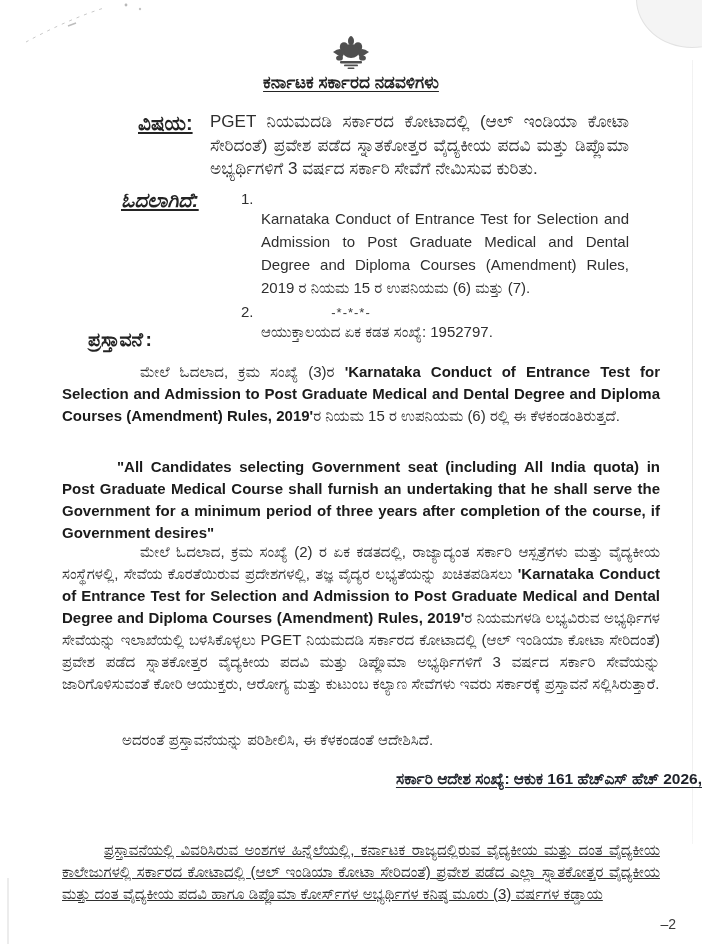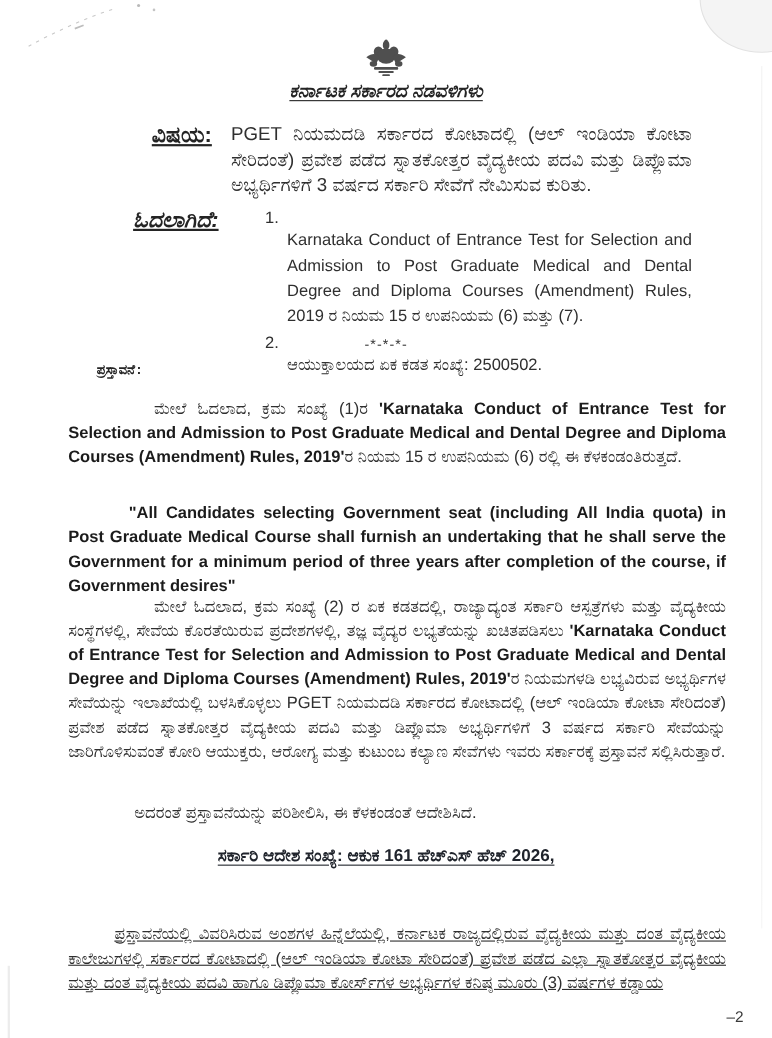--- a/index.html
+++ b/index.html
@@ -23,21 +23,21 @@
     background:linear-gradient(#f3f3f3,#e4e4e4 30%,#e7e7e7 70%,#f5f5f5);
   }
   .edge-bottom-left{
     position:absolute;left:7px;bottom:0;height:66px;width:2px;background:#ececec;
   }
   
   .emblem{position:absolute;top:34px;left:50%;transform:translateX(-50%);}
   .doc-title{
     position:absolute;top:73px;left:0;right:0;text-align:center;
     font-size:17px;font-weight:700;color:#242424;
-    text-decoration:underline;text-underline-offset:3px;font-style:italic;
+    text-decoration:underline;text-underline-offset:3px;
   }
   
   .lbl{
     position:absolute;font-size:20px;font-weight:700;color:#242424;
     text-decoration:underline;text-underline-offset:2px;
   }
   .subject-label{left:138px;top:112px;}
   .subject-text{
     position:absolute;left:210px;top:110px;width:419px;
     font-size:17px;line-height:23.5px;text-align:justify;
@@ -48,34 +48,34 @@
   .read-num{flex:0 0 20px;}
   .read-text{flex:1;text-align:justify;margin-top:20px;}
   .read-item + .read-item{margin-top:1px;}
   
   .separator{
     position:absolute;top:305px;left:0;right:0;text-align:center;
     font-size:13px;letter-spacing:1px;color:#3a3a3a;
   }
   .preamble-heading{
     position:absolute;left:88px;top:330px;
-    font-size:12px;font-weight:700;color:#242424;font-family:Liberation Mono, monospace;
+    font-size:19px;font-weight:700;color:#242424;font-family:Liberation Mono, monospace;
   }
   
   .para{
     position:absolute;left:62px;width:598px;margin:0;
     font-size:15px;line-height:22px;text-align:justify;color:#2f2f2f;
   }
   .b{font-weight:700;color:#1b1b1b;}
   .para1{top:361px;text-indent:78px;}
   .quote{top:456px;text-indent:55px;font-weight:700;color:#1b1b1b;}
   .para2{top:541px;text-indent:78px;}
   .adarante{top:729px;text-indent:60px;}
   .order-heading{
-    position:absolute;top:766px;left:0;right:0;text-align:center;
+    position:absolute;top:766px;left:0;right:0;text-align:right;
     font-size:15.5px;font-weight:700;color:#20242c;line-height:25px;
   }
   .order-heading .ol{
     display:inline-block;text-decoration:underline;text-underline-offset:3px;
   }
   .para4{top:839px;text-indent:42px;text-decoration:underline;}
   .page-number{
     position:absolute;top:916px;right:26px;font-size:14px;color:#3a3a3a;
   }
 </style>
@@ -117,29 +117,29 @@
   <div class="subject-text">PGET ನಿಯಮದಡಿ ಸರ್ಕಾರದ ಕೋಟಾದಲ್ಲಿ (ಆಲ್ ಇಂಡಿಯಾ ಕೋಟಾ ಸೇರಿದಂತೆ) ಪ್ರವೇಶ ಪಡೆದ ಸ್ನಾತಕೋತ್ತರ ವೈದ್ಯಕೀಯ ಪದವಿ ಮತ್ತು ಡಿಪ್ಲೊಮಾ ಅಭ್ಯರ್ಥಿಗಳಿಗೆ 3 ವರ್ಷದ ಸರ್ಕಾರಿ ಸೇವೆಗೆ ನೇಮಿಸುವ ಕುರಿತು.</div>
 
   <div class="lbl read-label">ಓದಲಾಗಿದೆ:</div>
   <div class="read-list">
     <div class="read-item">
       <span class="read-num">1.</span>
       <span class="read-text">Karnataka Conduct of Entrance Test for Selection and Admission to Post Graduate Medical and Dental Degree and Diploma Courses (Amendment) Rules, 2019 ರ ನಿಯಮ 15 ರ ಉಪನಿಯಮ (6) ಮತ್ತು (7).</span>
     </div>
     <div class="read-item">
       <span class="read-num">2.</span>
-      <span class="read-text">ಆಯುಕ್ತಾಲಯದ ಏಕ ಕಡತ ಸಂಖ್ಯೆ: 2500502.</span>
+      <span class="read-text">ಆಯುಕ್ತಾಲಯದ ಏಕ ಕಡತ ಸಂಖ್ಯೆ: 1952797.</span>
     </div>
   </div>
 
   <div class="separator">-*-*-*-</div>
 
   <div class="preamble-heading">ಪ್ರಸ್ತಾವನೆ:</div>
 
-  <p class="para para1"><span>ಮೇಲೆ ಓದಲಾದ, ಕ್ರಮ ಸಂಖ್ಯೆ (1)ರ </span><span class="b">'Karnataka Conduct of Entrance Test for Selection and Admission to Post Graduate Medical and Dental Degree and Diploma Courses (Amendment) Rules, 2019'</span><span>ರ ನಿಯಮ 15 ರ ಉಪನಿಯಮ (6) ರಲ್ಲಿ ಈ ಕೆಳಕಂಡಂತಿರುತ್ತದೆ.</span></p>
+  <p class="para para1"><span>ಮೇಲೆ ಓದಲಾದ, ಕ್ರಮ ಸಂಖ್ಯೆ (3)ರ </span><span class="b">'Karnataka Conduct of Entrance Test for Selection and Admission to Post Graduate Medical and Dental Degree and Diploma Courses (Amendment) Rules, 2019'</span><span>ರ ನಿಯಮ 15 ರ ಉಪನಿಯಮ (6) ರಲ್ಲಿ ಈ ಕೆಳಕಂಡಂತಿರುತ್ತದೆ.</span></p>
 
   <p class="para quote">"All Candidates selecting Government seat (including All India quota) in Post Graduate Medical Course shall furnish an undertaking that he shall serve the Government for a minimum period of three years after completion of the course, if Government desires"</p>
 
   <p class="para para2"><span>ಮೇಲೆ ಓದಲಾದ, ಕ್ರಮ ಸಂಖ್ಯೆ (2) ರ ಏಕ ಕಡತದಲ್ಲಿ, ರಾಜ್ಯಾದ್ಯಂತ ಸರ್ಕಾರಿ ಆಸ್ಪತ್ರೆಗಳು ಮತ್ತು ವೈದ್ಯಕೀಯ ಸಂಸ್ಥೆಗಳಲ್ಲಿ, ಸೇವೆಯ ಕೊರತೆಯಿರುವ ಪ್ರದೇಶಗಳಲ್ಲಿ, ತಜ್ಞ ವೈದ್ಯರ ಲಭ್ಯತೆಯನ್ನು ಖಚಿತಪಡಿಸಲು </span><span class="b">'Karnataka Conduct of Entrance Test for Selection and Admission to Post Graduate Medical and Dental Degree and Diploma Courses (Amendment) Rules, 2019'</span><span>ರ ನಿಯಮಗಳಡಿ ಲಭ್ಯವಿರುವ ಅಭ್ಯರ್ಥಿಗಳ ಸೇವೆಯನ್ನು ಇಲಾಖೆಯಲ್ಲಿ ಬಳಸಿಕೊಳ್ಳಲು PGET ನಿಯಮದಡಿ ಸರ್ಕಾರದ ಕೋಟಾದಲ್ಲಿ (ಆಲ್ ಇಂಡಿಯಾ ಕೋಟಾ ಸೇರಿದಂತೆ) ಪ್ರವೇಶ ಪಡೆದ ಸ್ನಾತಕೋತ್ತರ ವೈದ್ಯಕೀಯ ಪದವಿ ಮತ್ತು ಡಿಪ್ಲೊಮಾ ಅಭ್ಯರ್ಥಿಗಳಿಗೆ 3 ವರ್ಷದ ಸರ್ಕಾರಿ ಸೇವೆಯನ್ನು ಜಾರಿಗೊಳಿಸುವಂತೆ ಕೋರಿ ಆಯುಕ್ತರು, ಆರೋಗ್ಯ ಮತ್ತು ಕುಟುಂಬ ಕಲ್ಯಾಣ ಸೇವೆಗಳು ಇವರು ಸರ್ಕಾರಕ್ಕೆ ಪ್ರಸ್ತಾವನೆ ಸಲ್ಲಿಸಿರುತ್ತಾರೆ.</span></p>
 
   <p class="para adarante">ಅದರಂತೆ ಪ್ರಸ್ತಾವನೆಯನ್ನು ಪರಿಶೀಲಿಸಿ, ಈ ಕೆಳಕಂಡಂತೆ ಆದೇಶಿಸಿದೆ.</p>
 
   <div class="order-heading">
     <span class="ol">ಸರ್ಕಾರಿ ಆದೇಶ ಸಂಖ್ಯೆ: ಆಕುಕ 161 ಹೆಚ್‌ಎಸ್ ಹೆಚ್ 2026,</span><br>
   </div>

